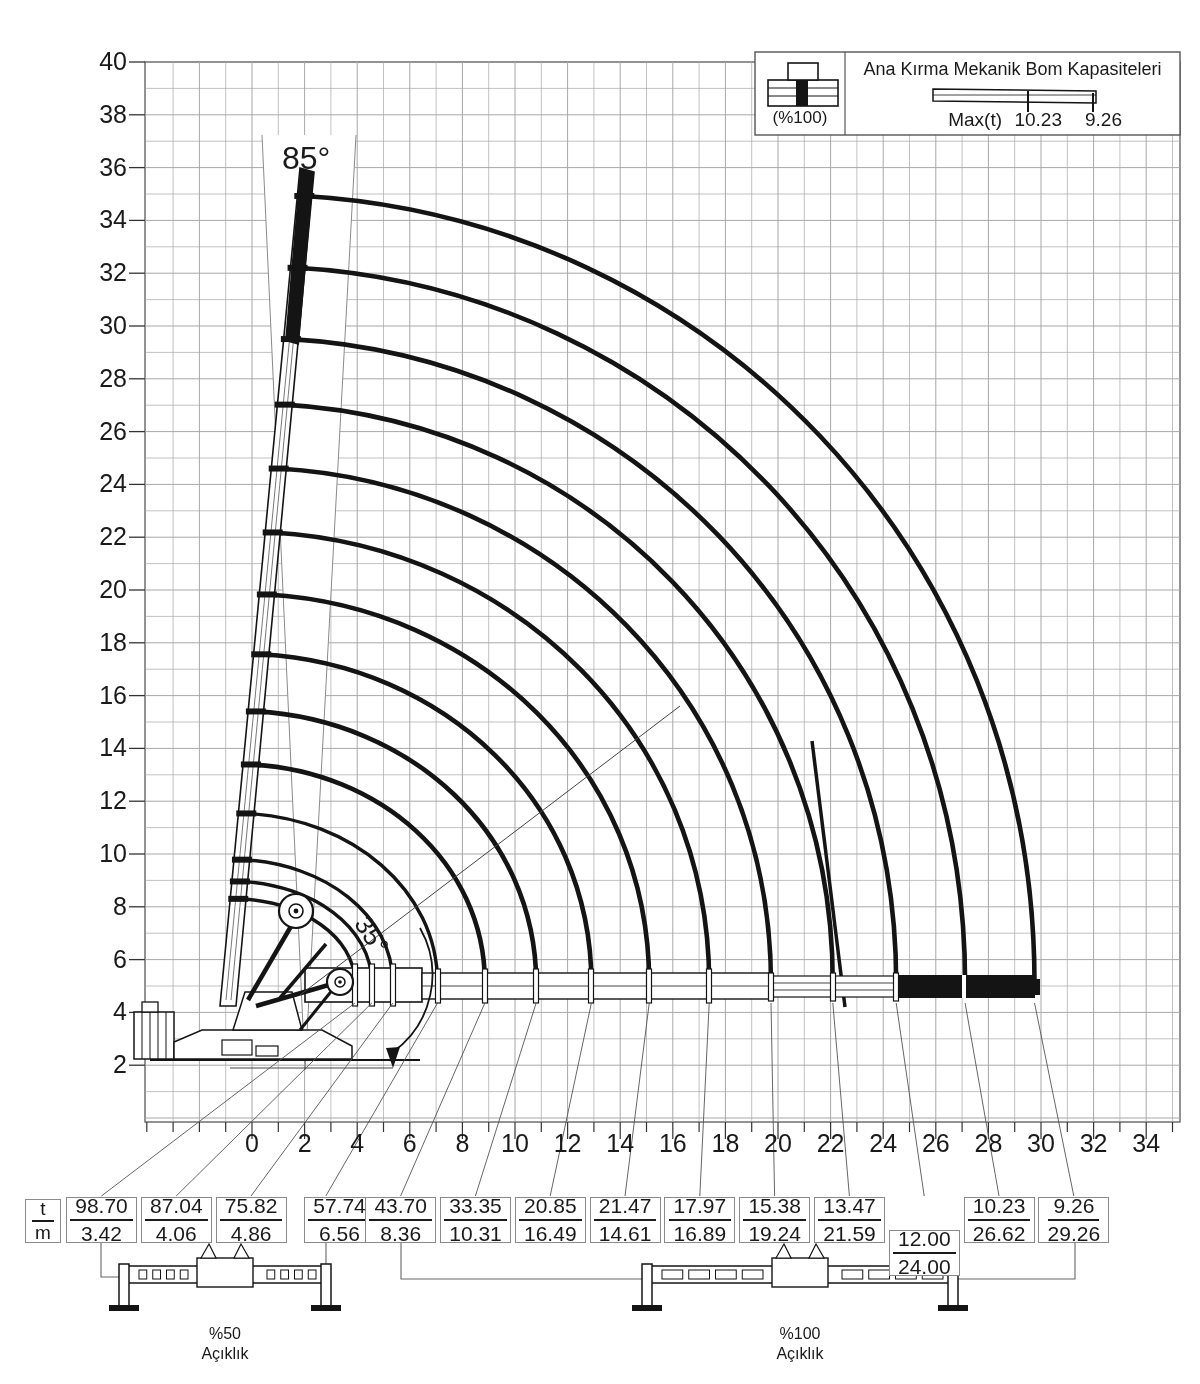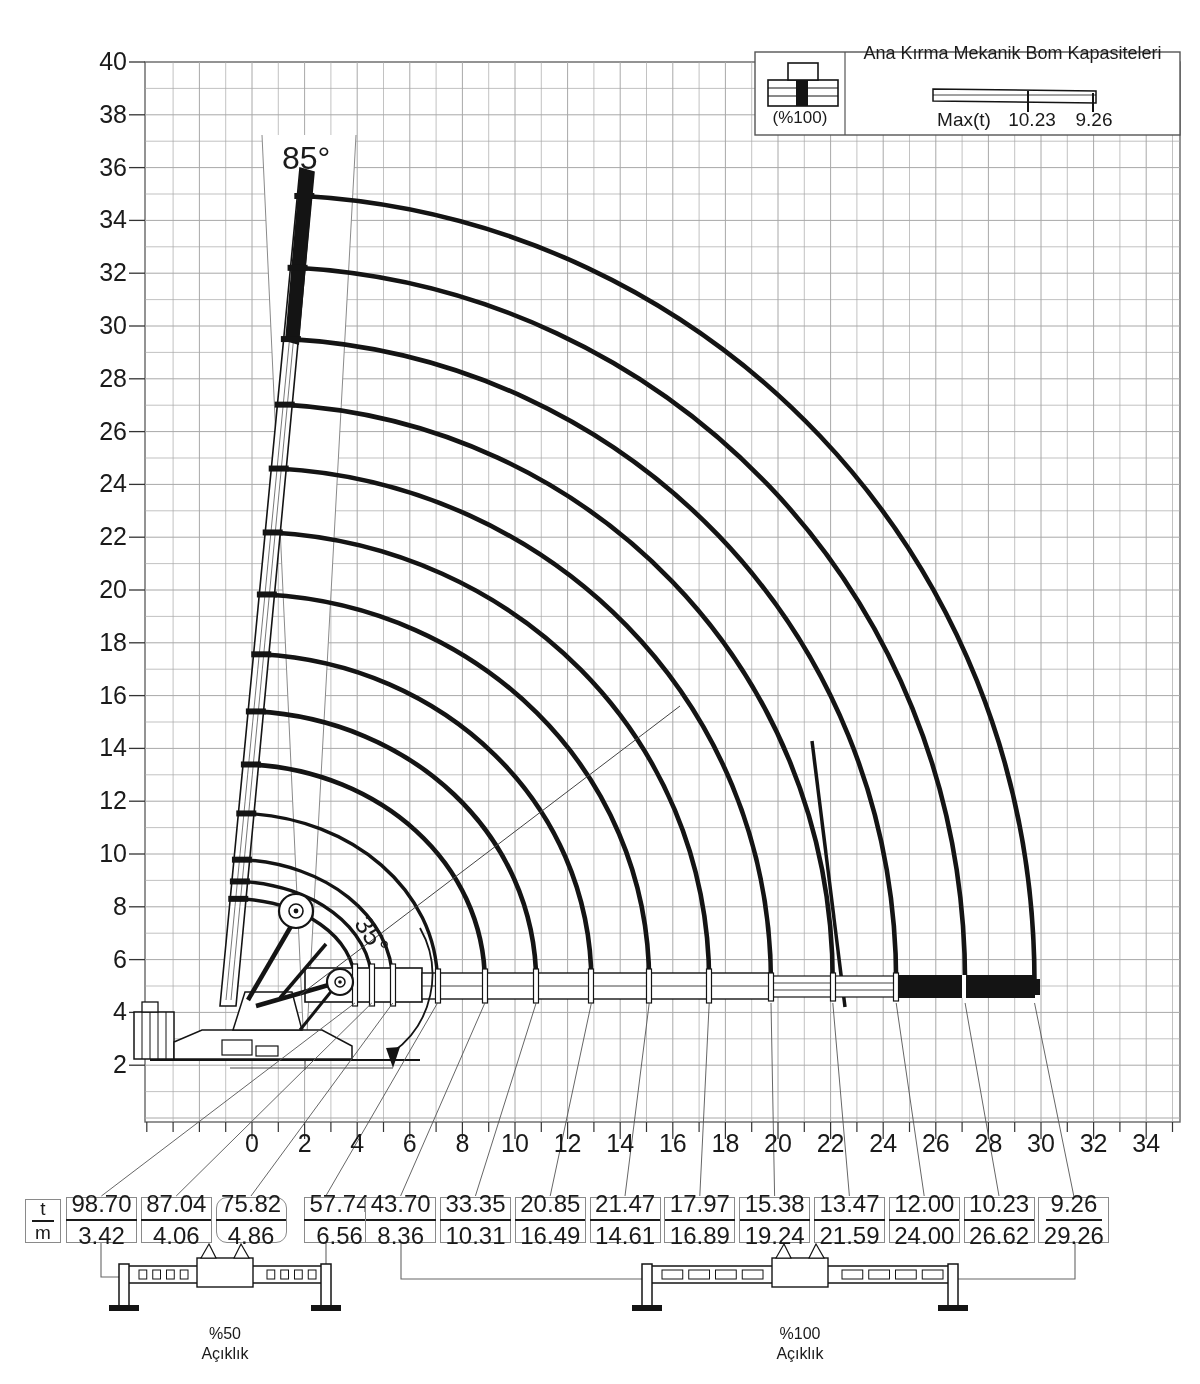--- a/index.html
+++ b/index.html
@@ -6,25 +6,25 @@
   #root{position:relative;width:1200px;height:1384px;background:#fff;overflow:hidden;
         font-family:"Liberation Sans", sans-serif;color:#1a1a1a;}
   #chart-svg{position:absolute;left:0;top:0;}
   .lab{position:absolute;line-height:1;white-space:nowrap;}
   .ylab{font-size:25px;text-align:right;}
   .xlab{font-size:25px;text-align:center;}
   .angle-big{font-size:32px;text-align:center;}
   .angle-small{font-size:26px;transform:rotate(57deg);transform-origin:center;}
   .legend-title{font-size:18px;text-align:center;}
   .legend-sub{font-size:17px;text-align:center;}
-  .legend-max{font-size:19px;text-align:center;}
+  .legend-max{font-size:19px;text-align:right;}
   .outr-lab{font-size:16px;text-align:center;}
   .cell{position:absolute;top:1197px;height:44px;border:1.5px solid #8a8a8a;background:#fff;
         display:flex;flex-direction:column;align-items:center;justify-content:center;
-        font-size:24px;}
+        font-size:21px;}
   .cell .tv{border-bottom:2px solid #1a1a1a;padding:0 5px 1px 5px;}
   .cell .mv{padding-top:1px;}
   #unit-box{position:absolute;left:25px;top:1199px;width:34px;height:42px;border:1.5px solid #8a8a8a;
         background:#fff;display:flex;flex-direction:column;align-items:center;justify-content:center;font-size:19px;}
   #unit-box .tv{border-bottom:2px solid #1a1a1a;padding:0 8px;}
 </style>
 </head>
 <body>
 
 <div id="root">
@@ -359,21 +359,21 @@
       <line x1="933" y1="95" x2="1096" y2="95" stroke-width="0.8"></line>
       <line x1="1028" y1="91" x2="1028" y2="112" stroke-width="2"></line>
       <line x1="1093" y1="93" x2="1093" y2="112" stroke-width="2"></line>
     </g>
   </g>
 </svg>
 
 <div class="lab angle-big" style="left:282px;top:142px;">85°</div>
 <div class="lab angle-small" style="left:352px;top:922px;">35°</div>
 
-<div class="lab legend-title" style="left:850px;top:44px;width:325px;">Ana Kırma Mekanik Bom Kapasiteleri</div>
+<div class="lab legend-title" style="left:850px;top:60px;width:325px;">Ana Kırma Mekanik Bom Kapasiteleri</div>
 <div class="lab legend-sub" style="left:757px;top:109px;width:86px;">(%100)</div>
 <div class="lab legend-max" style="left:926px;top:110px;width:76px;">Max(t)</div>
 <div class="lab legend-max" style="left:1002px;top:110px;width:60px;">10.23</div>
 <div class="lab legend-max" style="left:1066px;top:110px;width:56px;">9.26</div>
 
 <div id="unit-box">
   <span class="tv">t</span>
   <span class="mv">m</span>
 </div>
 
@@ -421,21 +421,21 @@
     <div class="lab xlab" style="left:1067.6px;top:1131px;width:52px;">32</div>
     <div class="lab xlab" style="left:1120.2px;top:1131px;width:52px;">34</div>
     <div class="cell" style="left: 66px; width: 69px;">
       <span class="tv">98.70</span>
       <span class="mv">3.42</span>
     </div>
     <div class="cell" style="left: 140.8px; width: 69px;">
       <span class="tv">87.04</span>
       <span class="mv">4.06</span>
     </div>
-    <div class="cell" style="left: 215.6px; width: 69px; border-radius: 11px;">
+    <div class="cell" style="left: 215.6px; width: 69px;">
       <span class="tv">75.82</span>
       <span class="mv">4.86</span>
     </div>
     <div class="cell" style="left: 304px; width: 69px;">
       <span class="tv">57.74</span>
       <span class="mv">6.56</span>
     </div>
     <div class="cell" style="left: 365.2px; width: 69px; justify-content: center;">
       <span class="tv">43.70</span>
       <span class="mv">8.36</span>
@@ -457,21 +457,21 @@
       <span class="mv">16.89</span>
     </div>
     <div class="cell" style="left: 739.2px; width: 69px;">
       <span class="tv">15.38</span>
       <span class="mv">19.24</span>
     </div>
     <div class="cell" style="left: 814px; width: 69px;">
       <span class="tv">13.47</span>
       <span class="mv">21.59</span>
     </div>
-    <div class="cell" style="left: 888.8px; width: 69px;">
+    <div class="cell" style="left: 888.8px; width: 69px; margin-top: 33px;">
       <span class="tv">12.00</span>
       <span class="mv">24.00</span>
     </div>
     <div class="cell" style="left: 963.6px; width: 69px;">
       <span class="tv">10.23</span>
       <span class="mv">26.62</span>
     </div>
     <div class="cell" style="left: 1038.4px; width: 69px;">
       <span class="tv">9.26</span>
       <span class="mv">29.26</span>

